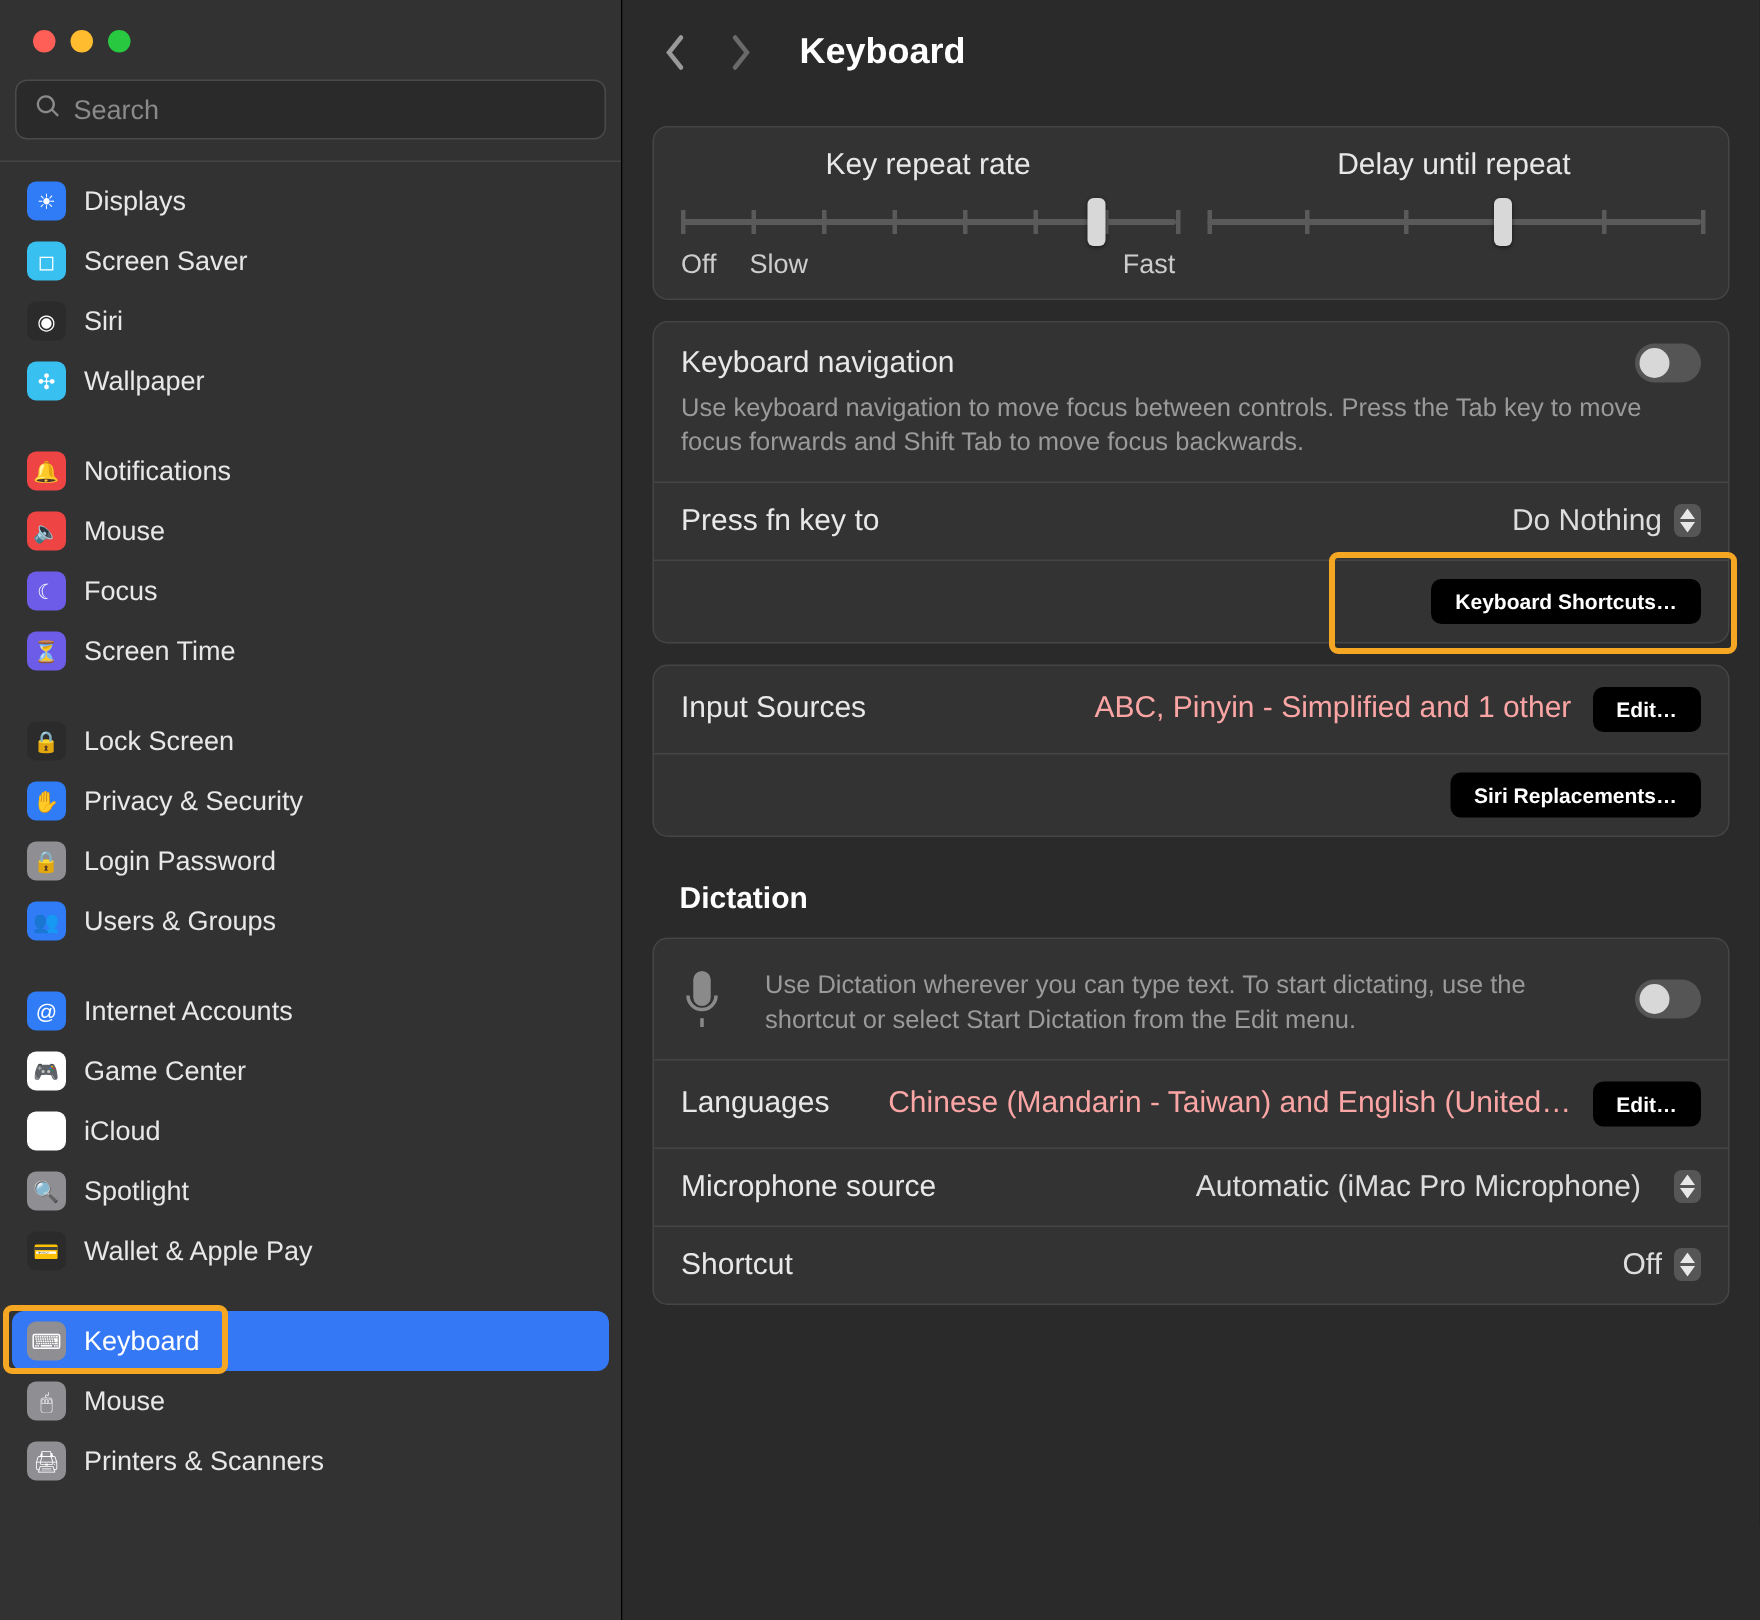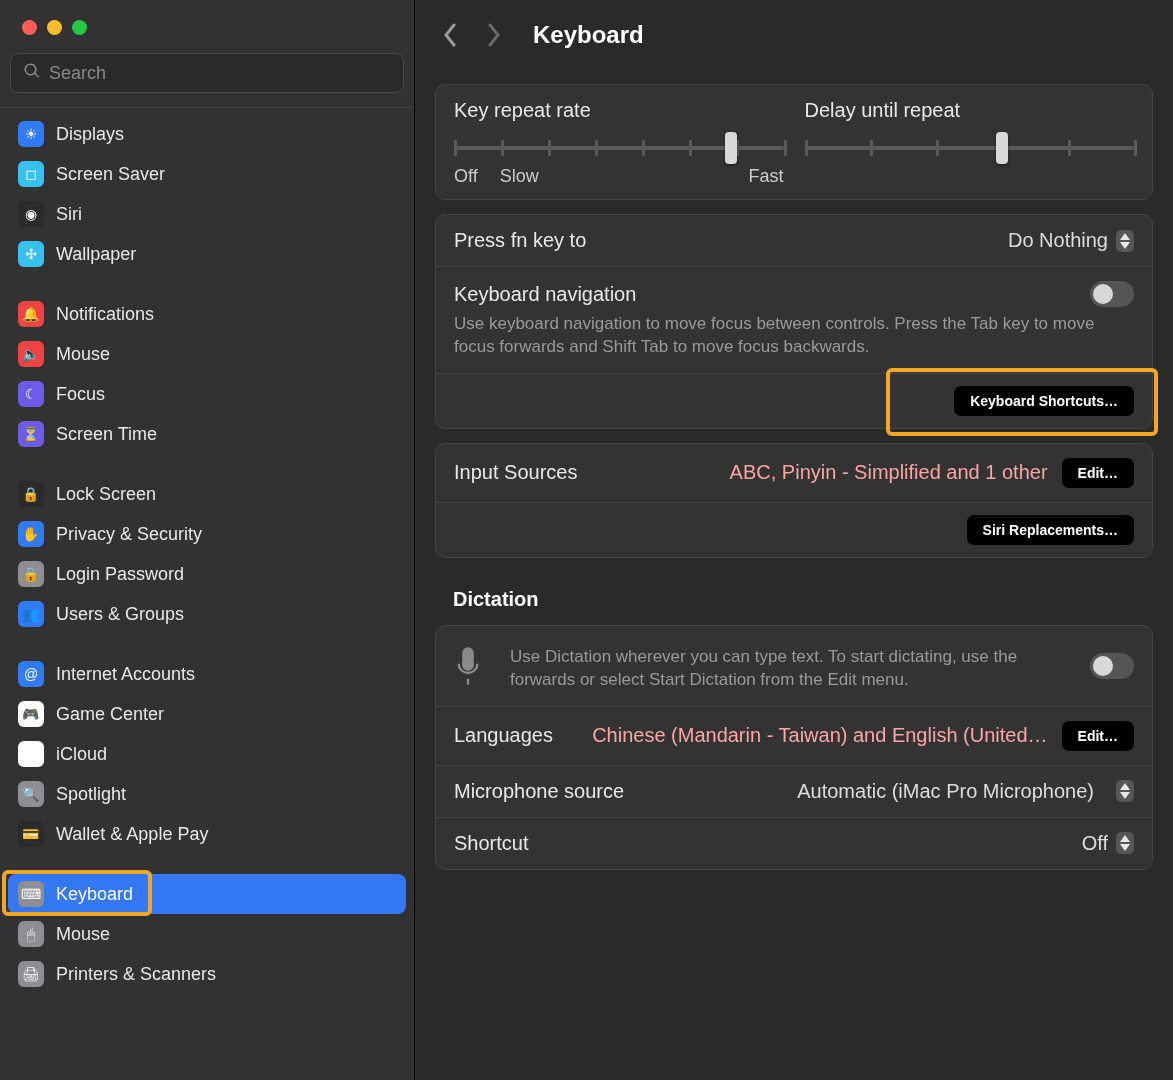--- a/index.html
+++ b/index.html
@@ -111,21 +111,21 @@
     }
     .row { padding: 14px 18px; border-top: 1px solid #454545; position: relative; }
     .row:first-child { border-top: none; }
 
     .section-header {
       font-size: 20px; font-weight: 700; color: #fff;
       margin: 30px 0 0 18px;
     }
 
     
-    .sliders-row { display: flex; gap: 21px; padding: 14px 18px 12px 18px; }
+    .sliders-row { display: flex; gap: 21px; padding: 14px 18px 12px 18px; text-align: center; }
     .slider-col { flex: 1; display: flex; flex-direction: column; }
     .slider-label { font-size: 20px; color: #e8e8e8; }
     .slider-track {
       position: relative;
       height: 24px;
       margin-top: 14px;
     }
     .slider-line {
       position: absolute; top: 50%; left: 0; right: 0;
       height: 4px; background: #5a5a5a; border-radius: 2px;
@@ -349,43 +349,43 @@
             <div class="slider-tick" style="left: 60%;"></div>
             <div class="slider-tick" style="left: 80%;"></div>
             <div class="slider-tick" style="left: 100%;"></div>
             <div class="slider-knob" style="left: 60%;"></div>
           </div>
       </div>
     </div>
   </div>
 
   <div class="card">
+    <div class="row">
+      <div class="row-flex">
+        <span class="row-label">Keyboard navigation</span>
+        <span class="toggle"></span>
+      </div>
+      <div class="row-desc">Use keyboard navigation to move focus between controls. Press the Tab key to move focus forwards and Shift Tab to move focus backwards.</div>
+    </div>
+
     <div class="row row-flex">
       <span class="row-label">Press fn key to</span>
       <span style="display:flex;align-items:center">
         <span class="row-value big">Do Nothing</span>
         <span class="select-stepper">
           <svg viewBox="0 0 10 7">
               <path d="M5 0l5 7H0z"></path>
             </svg>
           <svg viewBox="0 0 10 7">
               <path d="M5 7L0 0h10z"></path>
             </svg>
         </span>
       </span>
     </div>
 
-    <div class="row">
-      <div class="row-flex">
-        <span class="row-label">Keyboard navigation</span>
-        <span class="toggle"></span>
-      </div>
-      <div class="row-desc">Use keyboard navigation to move focus between controls. Press the Tab key to move focus forwards and Shift Tab to move focus backwards.</div>
-    </div>
-
     <div class="btn-row" style="position:relative">
       <div class="highlight-box" id="hl-shortcuts" style="left:auto;right:-6px;top:-6px;width:272px;height:68px"></div>
       <button class="btn">Keyboard Shortcuts…</button>
     </div>
   </div>
 
   <div class="card">
     <div class="row row-flex">
       <span class="row-label">Input Sources</span>
       <span class="row-value">ABC, Pinyin - Simplified and 1 other</span>
@@ -397,21 +397,21 @@
   </div>
 
   <h2 class="section-header">Dictation</h2>
   <div class="card">
     <div class="row row-flex">
       <span class="mic-icon">
         <svg viewBox="0 0 24 32">
             <path d="M12 0a5 5 0 00-5 5v10a5 5 0 0010 0V5a5 5 0 00-5-5zM3 14a9 9 0 0018 0h-2a7 7 0 01-14 0H3zm8 13v5h2v-5h-2z"></path>
           </svg>
       </span>
-      <span class="row-desc" style="flex:1">Use Dictation wherever you can type text. To start dictating, use the forwards or select Start Dictation from the Edit menu.</span>
+      <span class="row-desc" style="flex:1">Use Dictation wherever you can type text. To start dictating, use the shortcut or select Start Dictation from the Edit menu.</span>
       <span class="toggle"></span>
     </div>
 
     <div class="row row-flex">
       <span class="row-label">Languages</span>
       <span class="row-value">Chinese (Mandarin - Taiwan) and English (United…</span>
       <button class="btn">Edit…</button>
     </div>
 
     <div class="row row-flex">

